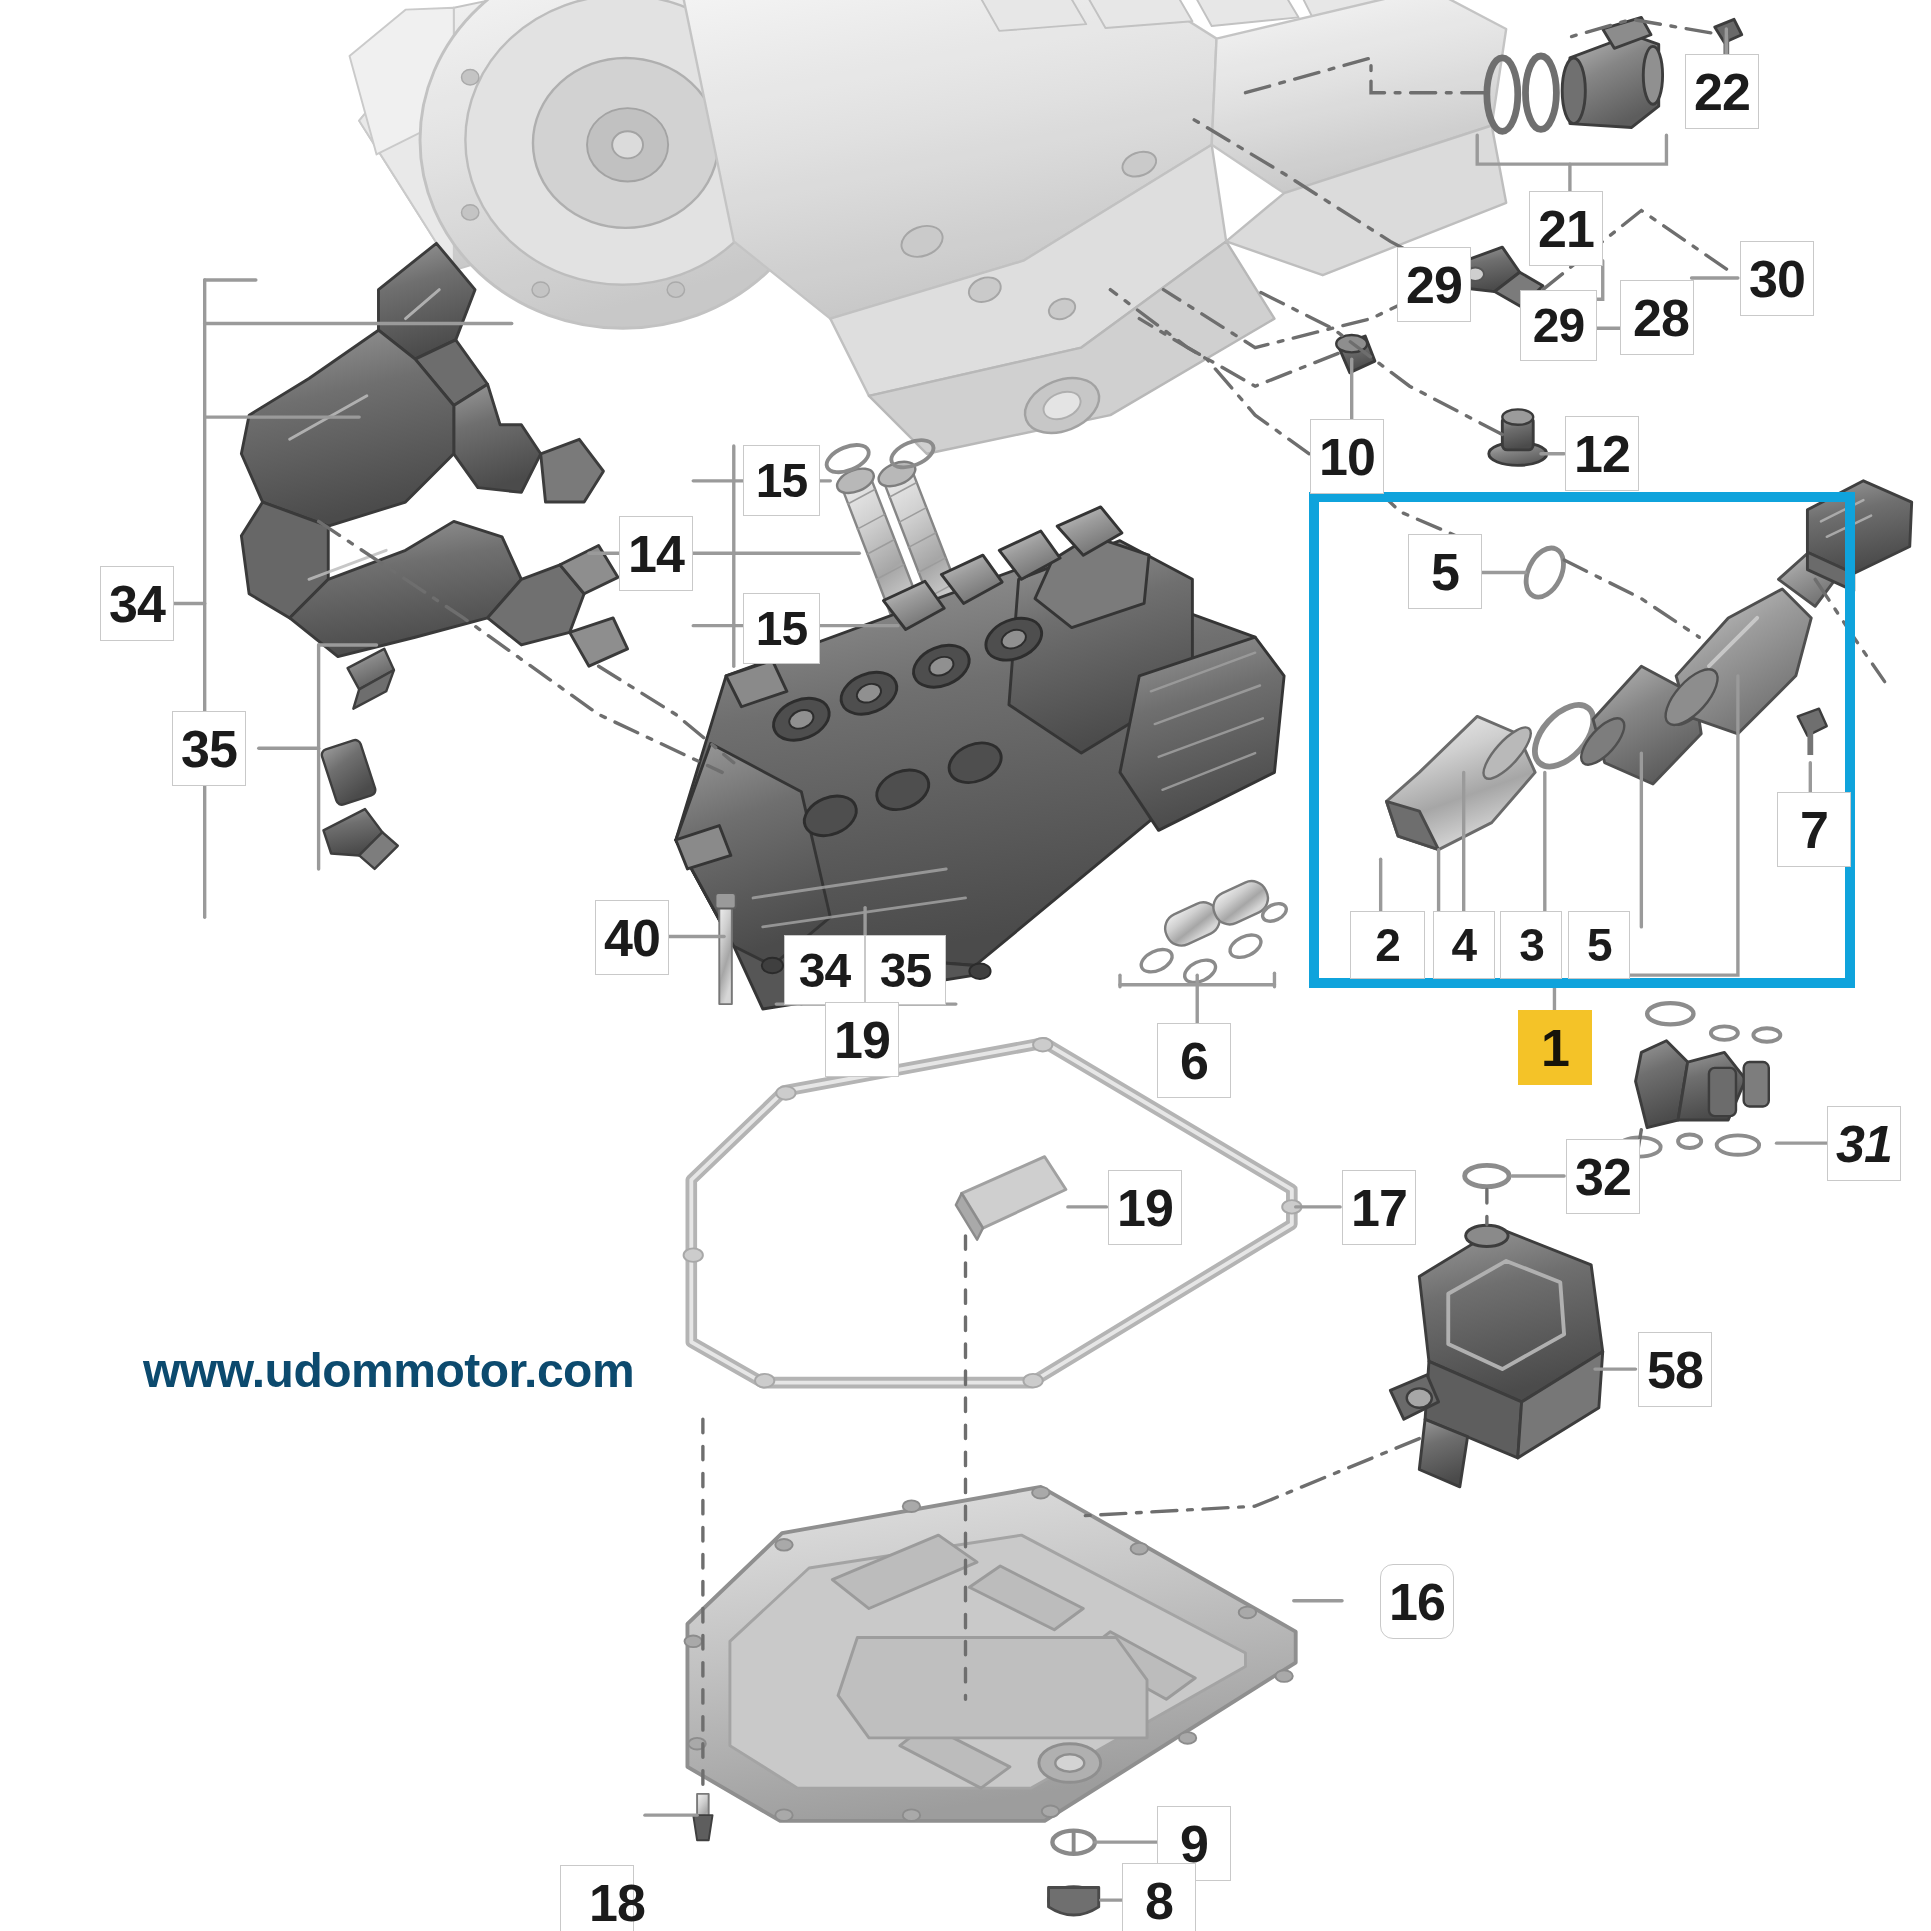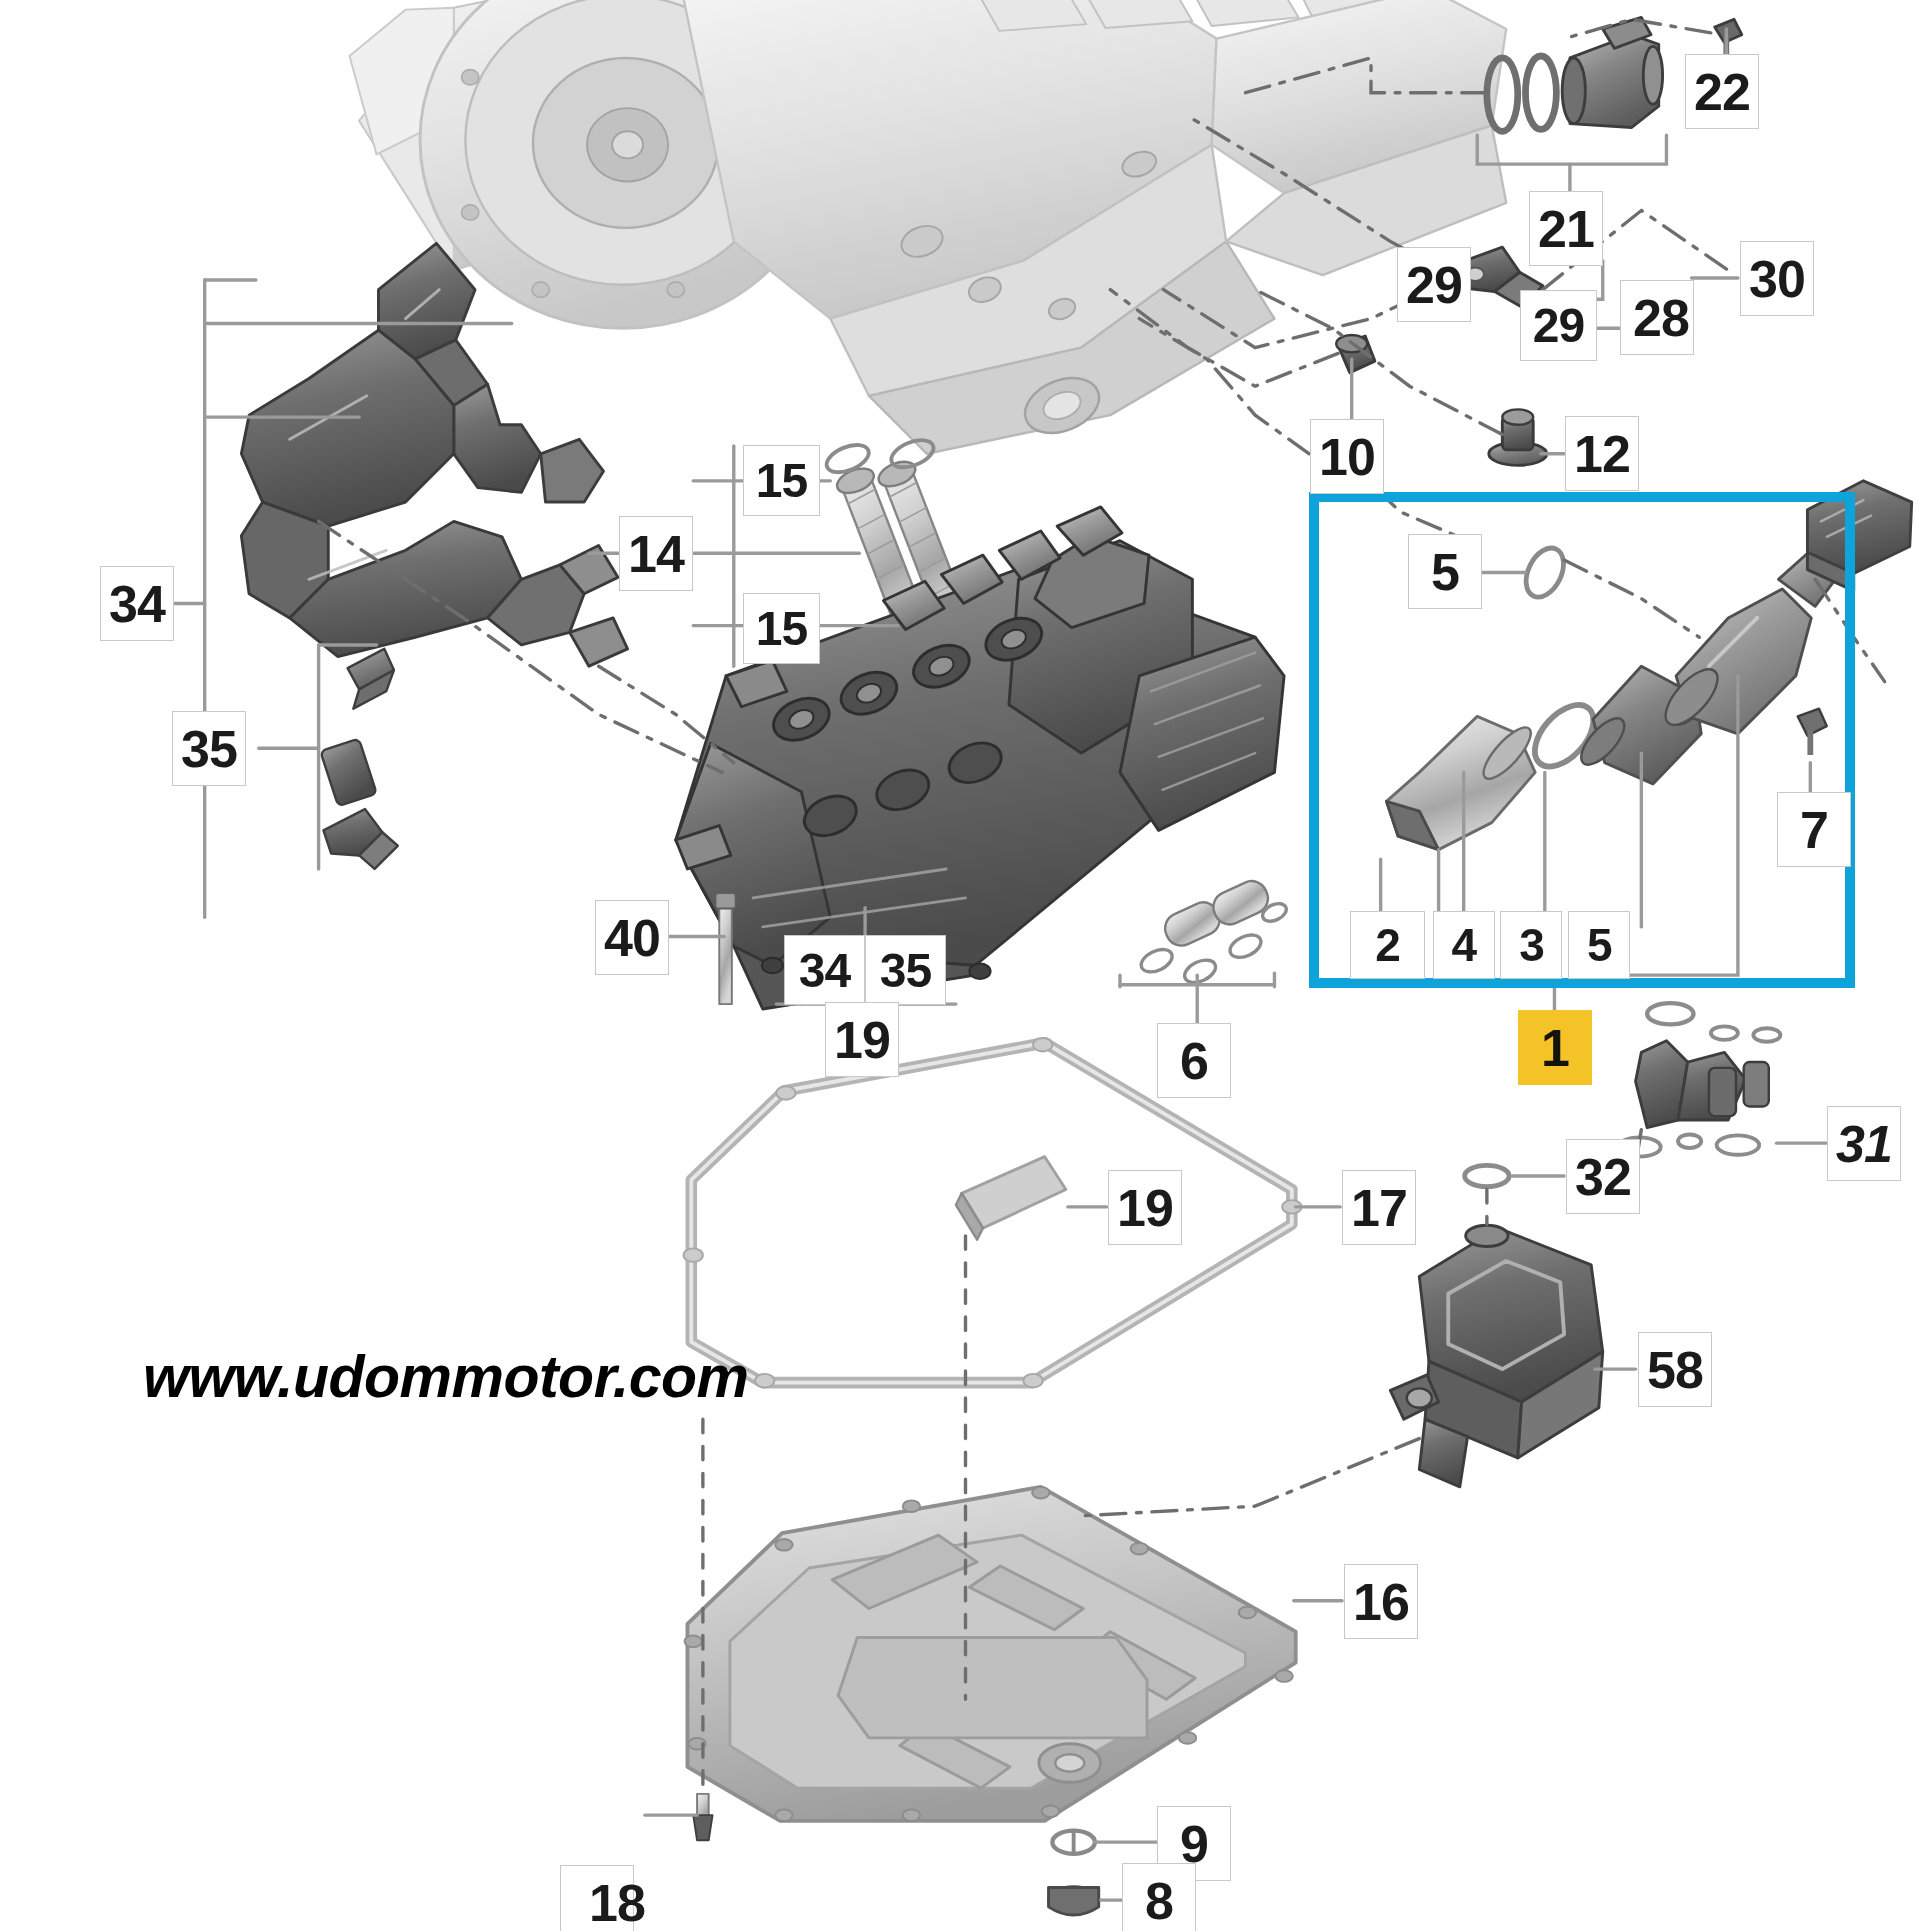--- a/index.html
+++ b/index.html
@@ -55,27 +55,26 @@
   .selection-box {
     position: absolute;
     box-sizing: border-box;
     border: 10.6px solid #0fa3dc;
     background: transparent;
   }
 
   
   .watermark {
     position: absolute;
-    color: #000000;
+    color: #0c4a6e;
     font-family: "Liberation Sans", sans-serif;
     font-weight: bold;
-    font-size: 59px;
+    font-size: 48px;
     letter-spacing: -0.5px;
     white-space: nowrap;
-    font-style: italic;
   }
 
   
   .pairbox {
     position: absolute;
     display: flex;
     box-sizing: border-box;
   }
   .pairbox > div {
     box-sizing: border-box;
@@ -667,21 +666,21 @@
   <div class="callout sz-lg" style="left:1827px; top:1106px;font-style:italic;">31</div>
 
   <div class="callout sz-lg" style="left:1566px; top:1139px;text-align:right;">32</div>
 
   <div class="callout sz-lg" style="left:1342px; top:1170px;">17</div>
 
   <div class="callout sz-lg" style="left:1108px; top:1170px;">19</div>
 
   <div class="callout sz-lg" style="left:1638px; top:1332px;">58</div>
 
-  <div class="callout sz-lg" style="left:1344px; top:1564px;">16</div>
+  <div class="callout sz-lg" style="left:1380px; top:1564px;border-radius:13px;">16</div>
 
   <div class="callout sz-lg" style="left:560px; top:1865px;padding-left:40px;">18</div>
 
   <div class="callout sz-lg" style="left:1157px; top:1806px;">9</div>
 
   <div class="callout sz-lg" style="left:1122px; top:1863px;">8</div>
 
   <div class="watermark" style="left:143px; top:1343px;">www.udommotor.com</div>
 
 </div>

